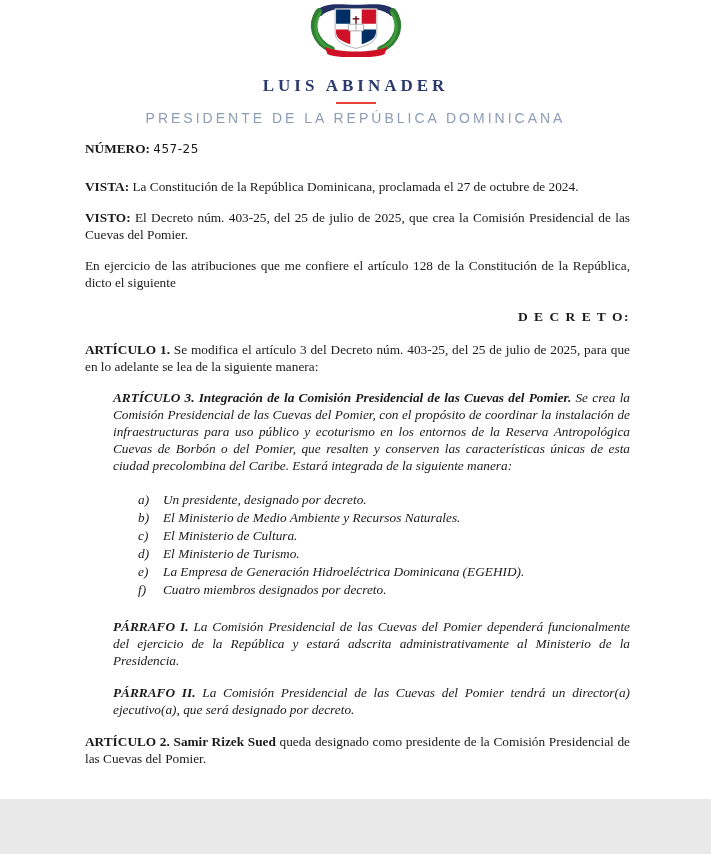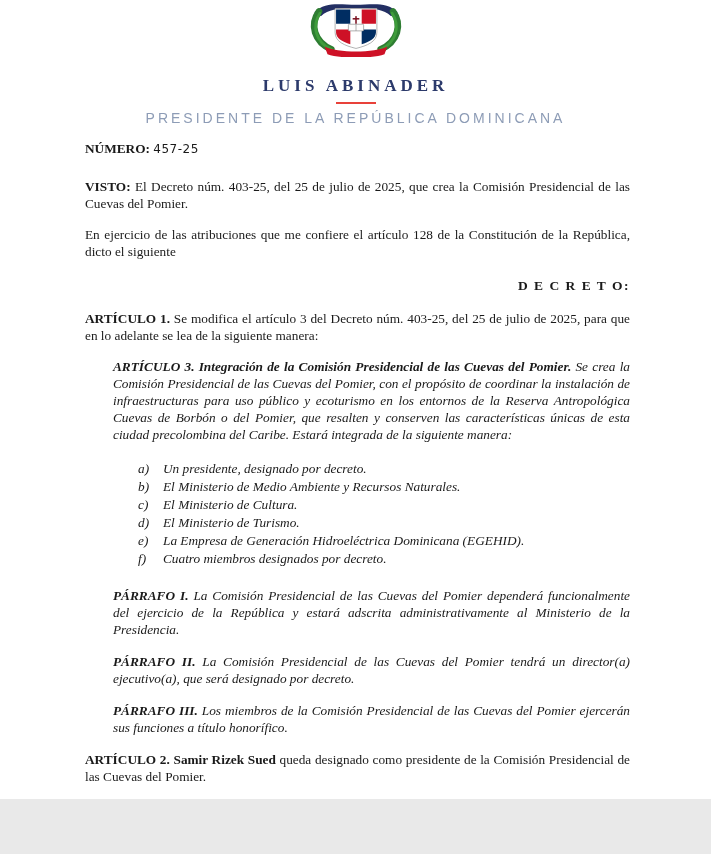--- a/index.html
+++ b/index.html
@@ -90,20 +90,24 @@
     <div class="president-subtitle">PRESIDENTE DE LA REPÚBLICA DOMINICANA</div>
   </div>
 
   <div class="doc-body">
 
     <div class="para numero-line">
       <b class="lbl">NÚMERO:</b>
       <span class="numero-value">457-25</span>
     </div>
 
+    <div class="para">
+      <b class="lbl">VISTA:</b>
+      <span>La Constitución de la República Dominicana, proclamada el 27 de octubre de 2024.</span>
+    </div>
 
     <div class="para">
       <b class="lbl">VISTO:</b>
       <span>El Decreto núm. 403-25, del 25 de julio de 2025, que crea la Comisión Presidencial de las Cuevas del Pomier.</span>
     </div>
 
     <div class="para">En ejercicio de las atribuciones que me confiere el artículo 128 de la Constitución de la República, dicto el siguiente</div>
 
     <div class="decreto-heading">D E C R E T O:</div>
 
@@ -147,24 +151,20 @@
     <div class="parrafo">
       <span class="lbl">PÁRRAFO I.</span>
       <span>La Comisión Presidencial de las Cuevas del Pomier dependerá funcionalmente del ejercicio de la República y estará adscrita administrativamente al Ministerio de la Presidencia.</span>
     </div>
 
     <div class="parrafo">
       <span class="lbl">PÁRRAFO II.</span>
       <span>La Comisión Presidencial de las Cuevas del Pomier tendrá un director(a) ejecutivo(a), que será designado por decreto.</span>
     </div>
 
-    <div class="parrafo">
-      <span class="lbl">PÁRRAFO III.</span>
-      <span>Los miembros de la Comisión Presidencial de las Cuevas del Pomier ejercerán sus funciones a título honorífico.</span>
-    </div>
 
     <div class="para">
       <b class="lbl">ARTÍCULO 2.</b>
       <b class="lbl">Samir Rizek Sued</b>
       <span>queda designado como presidente de la Comisión Presidencial de las Cuevas del Pomier.</span>
     </div>
 
   </div>
 
   <div class="footer">

